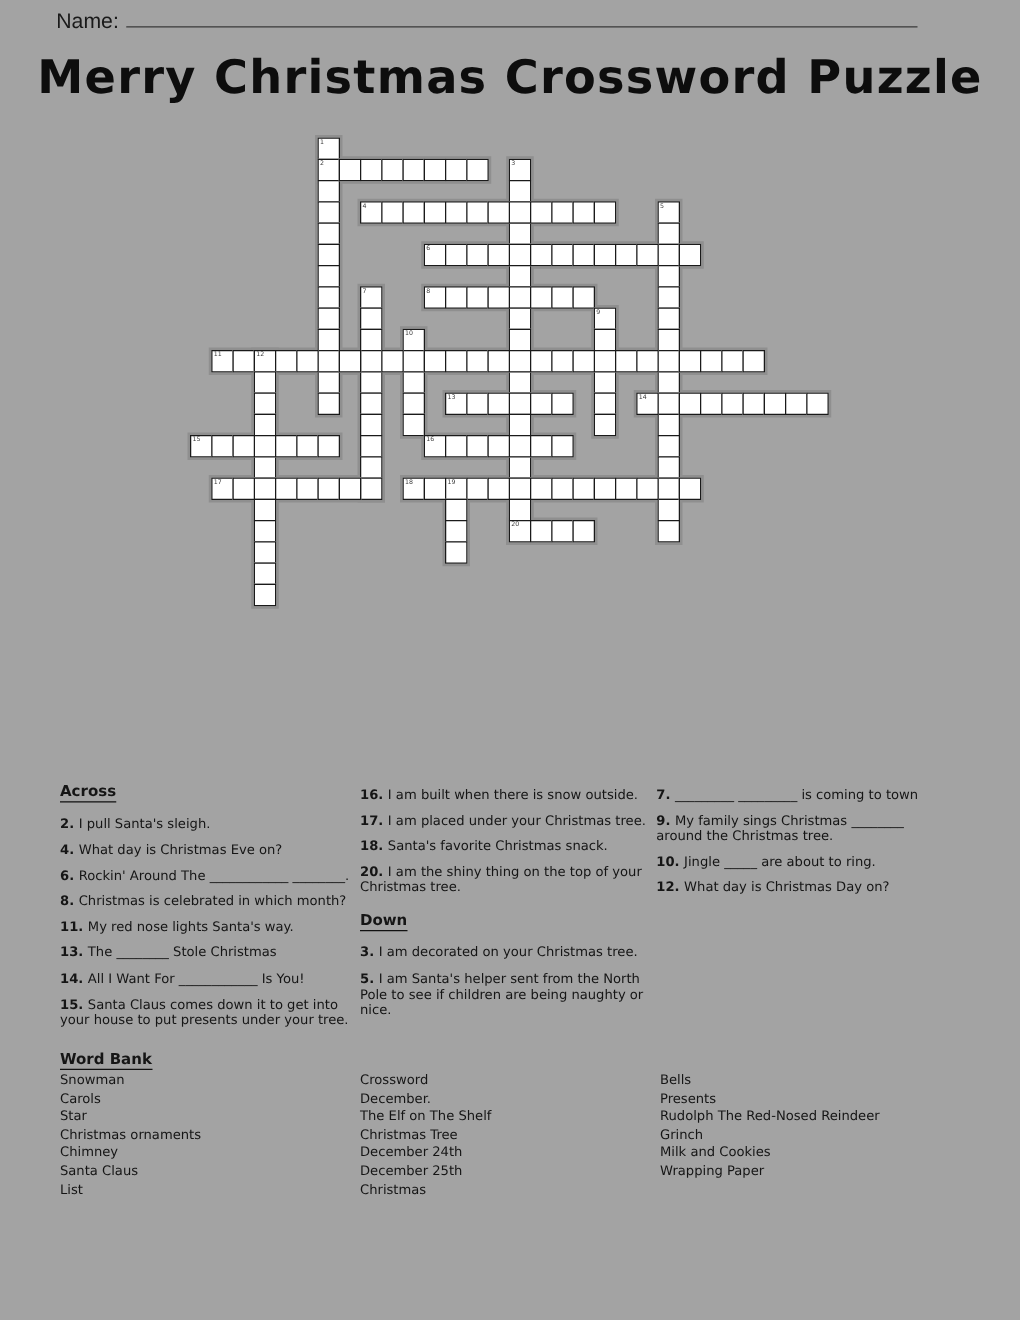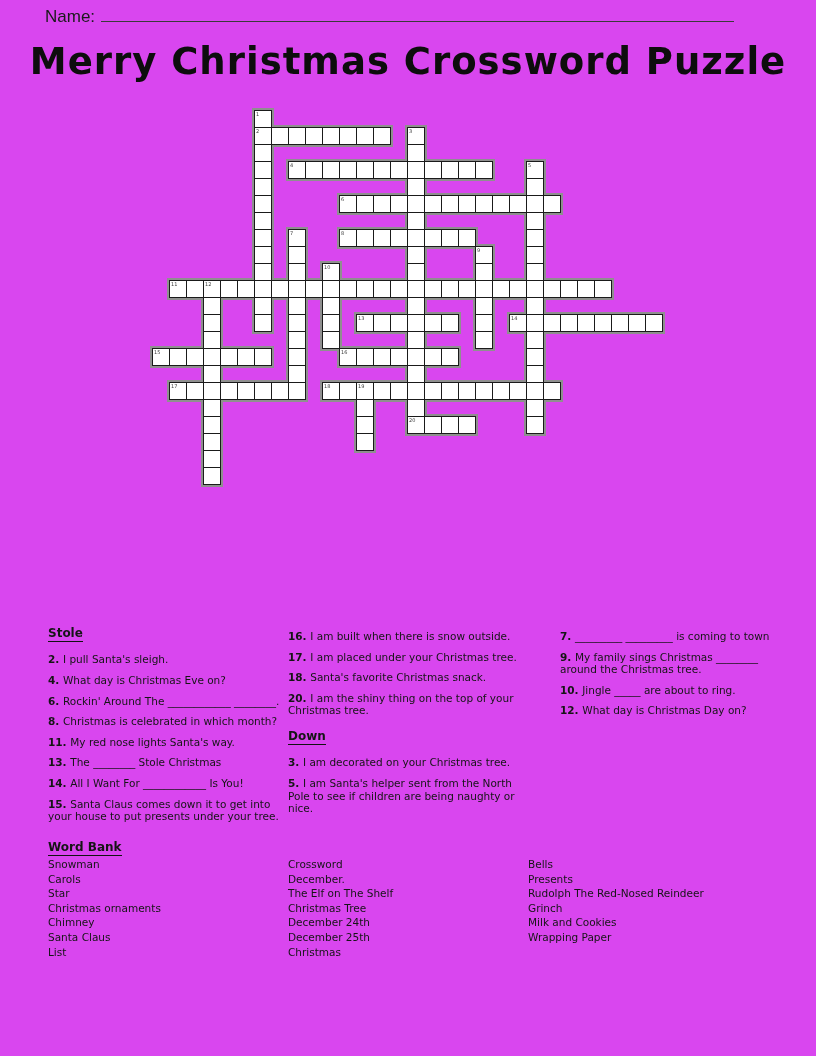--- a/index.html
+++ b/index.html
@@ -1,17 +1,17 @@
 <!DOCTYPE html>
 <html><head>
 <meta charset="utf-8">
 <style>
   html,body{margin:0;padding:0;background:#e8e8e8;}
   .page{
-    position:relative;width:816px;height:1056px;background:#d946ef;
+    position:relative;width:816px;height:1056px;background:#a3a3a3;
     margin:0 auto;overflow:hidden;
     font-family:"DejaVu Sans",sans-serif;color:#111;
   }
   
   .name-row{position:absolute;left:45px;top:6px;white-space:nowrap;}
   .name-label{font-family:"Liberation Sans",sans-serif;font-size:17px;color:#1a1a1a;}
   .name-line{display:inline-block;width:633px;border-bottom:1.6px solid #3a3a3a;height:15px;margin-left:6px;}
   
   .title{
     position:absolute;left:0;top:40px;width:100%;text-align:center;
@@ -26,21 +26,21 @@
     border:1.2px solid #1a1a1a;background:#ffffff;
   }
   .cell-num{
     position:absolute;left:1px;top:0px;font-size:5px;line-height:6px;
     color:#3c3c3c;font-family:"DejaVu Sans",sans-serif;
   }
   
   .clue-col{position:absolute;top:626px;font-size:10.5px;line-height:1.2;color:#151515;}
   #col-left{left:48px;width:238px;}
   #col-mid{left:288px;width:238px;}
-  #col-right{left:560px;width:232px;}
+  #col-right{left:525px;width:232px;}
   .heading{
     display:inline-block;font-weight:bold;font-size:12px;
     border-bottom:1.5px solid #111;margin:0 0 7px 0;padding-bottom:1px;
   }
   .heading.down-h{margin-top:4px;}
   .clue{margin:4px 0 8px 0;}
   .clue b{font-weight:bold;}
   
   #wordbank{position:absolute;left:0;top:840px;width:100%;font-size:10.5px;color:#151515;}
   #wb-heading-wrap{position:absolute;left:48px;top:0;}
@@ -301,21 +301,21 @@
       <div class="cell" style="left: 391px; top: 272px; border-color: rgb(26, 26, 26);"></div>
       <div class="cell" style="left: 204px; top: 289px; border-color: rgb(26, 26, 26);"></div>
       <div class="cell" style="left: 204px; top: 306px; border-color: rgb(26, 26, 26);"></div>
       <div class="cell" style="left: 204px; top: 323px; border-color: rgb(26, 26, 26);"></div>
       <div class="cell" style="left: 272px; top: 306px; border-color: rgb(26, 26, 26);"></div>
       <div class="cell" style="left: 289px; top: 306px; border-color: rgb(26, 26, 26);"></div>
       <div class="cell" style="left: 306px; top: 306px; border-color: rgb(26, 26, 26);"></div>
     </div>
 
   <div class="clue-col" id="col-left">
-    <div class="heading">Stole</div>
+    <div class="heading">Across</div>
     <div id="across-list-1">
         <div class="clue"><b>2. </b>I pull Santa's sleigh.</div>
         <div class="clue"><b>4. </b>What day is Christmas Eve on?</div>
         <div class="clue"><b>6. </b>Rockin' Around The ____________ ________.</div>
         <div class="clue"><b>8. </b>Christmas is celebrated in which month?</div>
         <div class="clue"><b>11. </b>My red nose lights Santa's way.</div>
         <div class="clue"><b>13. </b>The ________ Stole Christmas</div>
         <div class="clue"><b>14. </b>All I Want For ____________ Is You!</div>
         <div class="clue"><b>15. </b>Santa Claus comes down it to get into your house to put presents under your tree.</div>
       </div>

